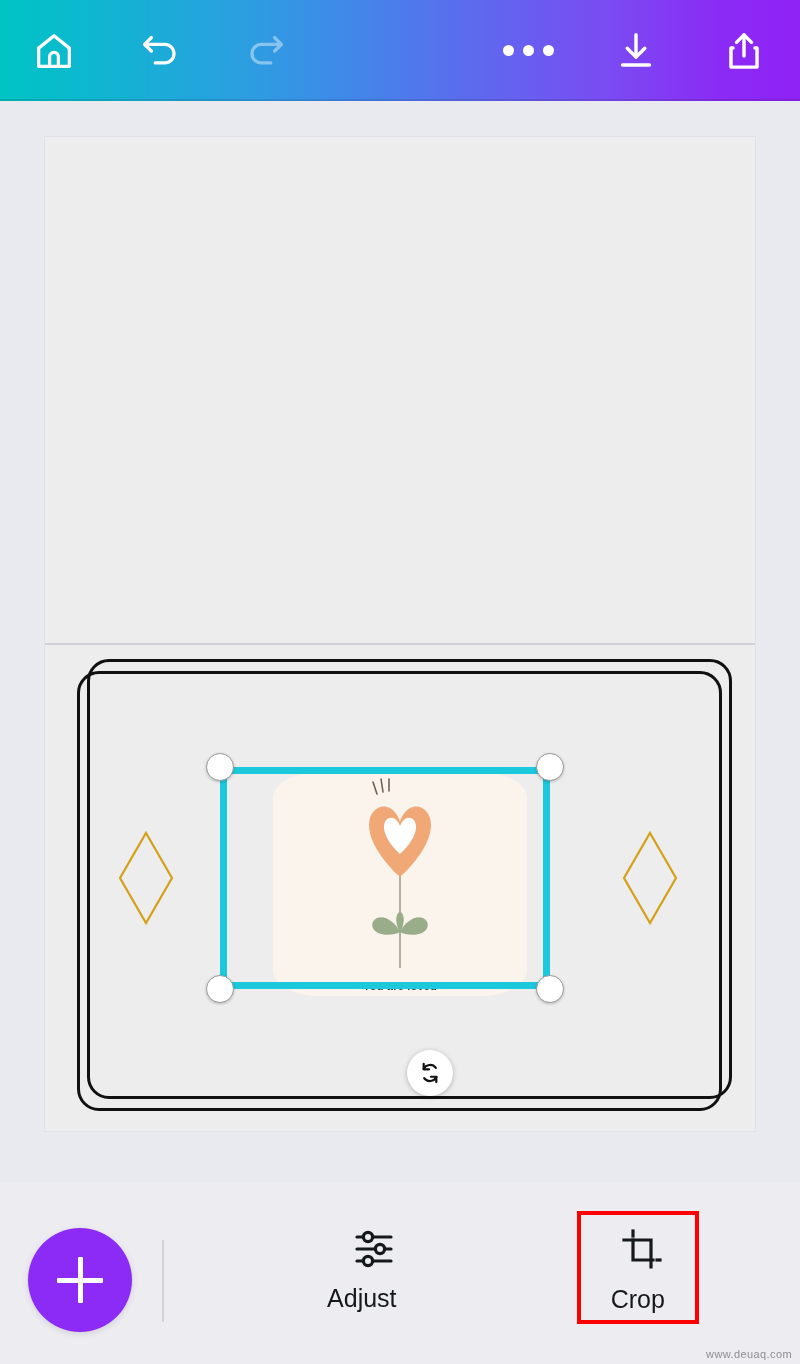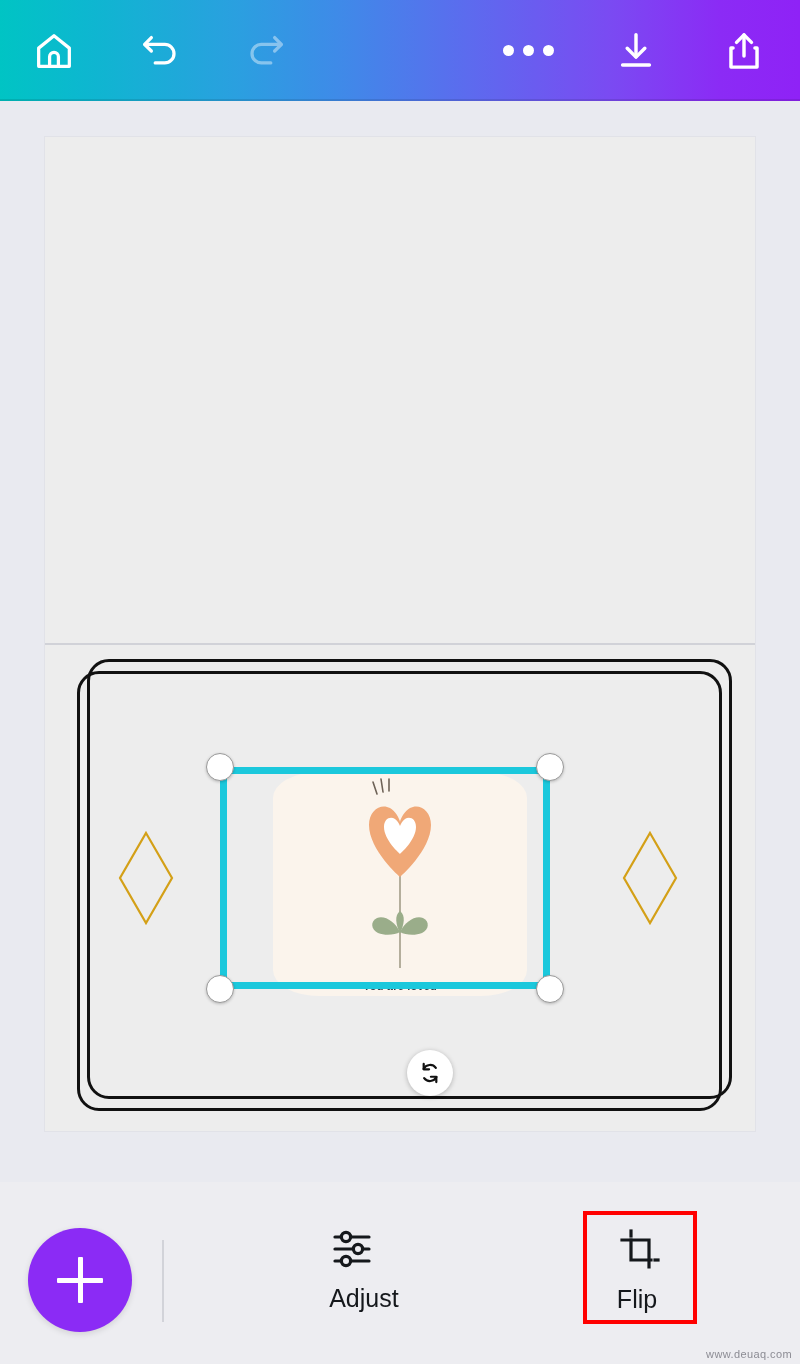--- a/index.html
+++ b/index.html
@@ -149,21 +149,21 @@
     position:absolute; left:162px; top:58px;
     width:2px; height:82px; background:#D2D3D9;
   }
   #tools {
     position:absolute; left:200px; right:0; top:0; bottom:0;
     display:flex; align-items:center; justify-content:space-around;
     padding:0 24px 12px 24px;
   }
   .tool {
     position:relative;
-    display:flex; flex-direction:column; align-items:flex-start;
+    display:flex; flex-direction:column; align-items:flex-end;
     gap:14px;
     padding:14px 26px 12px 26px;
     cursor:pointer;
   }
   .tool.highlight { border:4px solid #FF0000; padding:12px 30px 8px 30px; }
   .tool-label {
     font-size:25px; color:#15181C;
     font-family:"Liberation Sans", sans-serif;
     line-height:1;
   }
@@ -346,21 +346,21 @@
 
       <div class="tool highlight">
         <span class="tool-icon">
           <svg width="46" height="46" viewBox="0 0 46 46" fill="none" stroke="#15181C" stroke-width="3.2" stroke-linecap="square">
             <line x1="14" y1="4" x2="14" y2="9"></line>
             <path d="M14 13 V33 H34"></path>
             <path d="M5 13 H32 V40"></path>
             <line x1="38" y1="33" x2="41" y2="33"></line>
           </svg>
         </span>
-        <span class="tool-label">Flip</span>
+        <span class="tool-label">Crop</span>
       </div>
 
 
     </div>
 
     <div id="watermark">www.deuaq.com</div>
   </div>
 
 </div>
 

